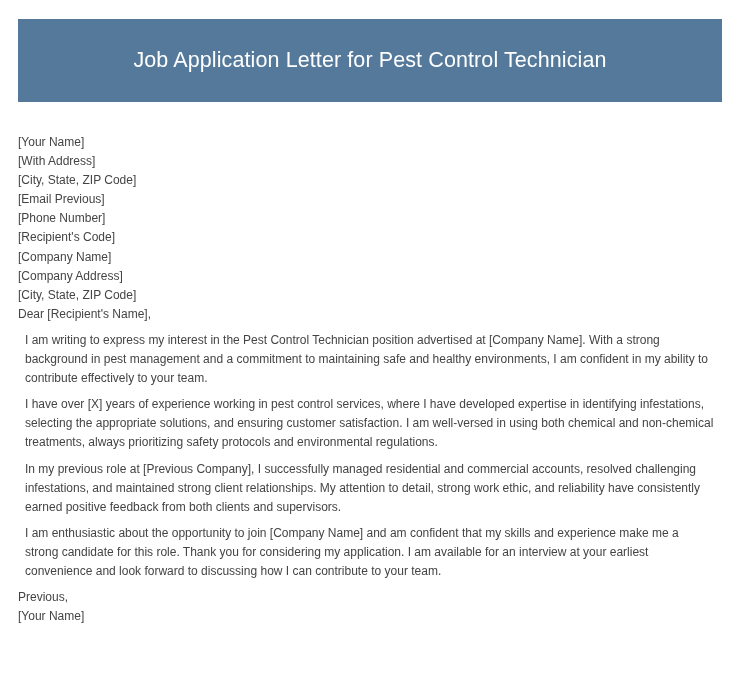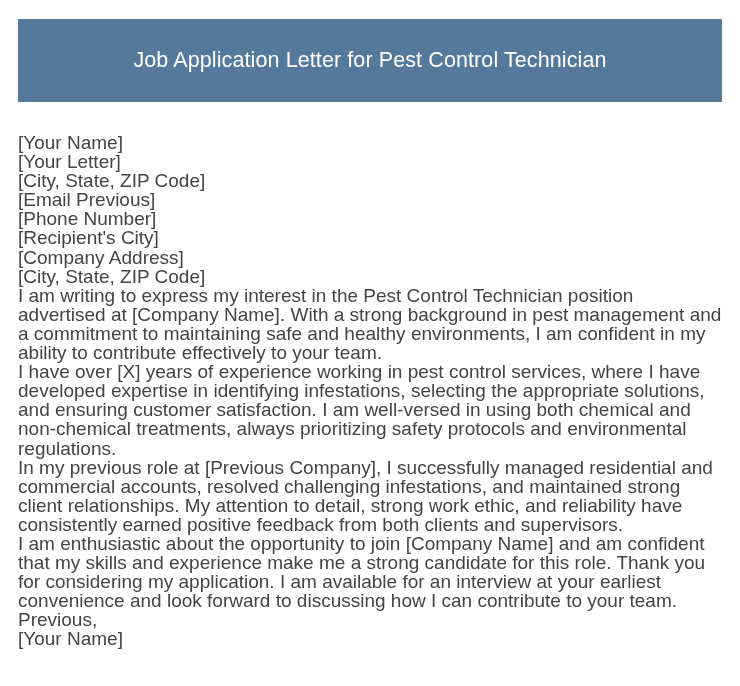--- a/index.html
+++ b/index.html
@@ -39,61 +39,63 @@
     text-align: center;
     line-height: 1.2;
     font-family: "Liberation Sans", sans-serif;
   }
   .letter-body {
     position: absolute;
     left: 18px;
     top: 133px;
     width: 704px;
     color: #444444;
-    font-size: 19px;
+    font-size: 12px;
     line-height: 19.1px;
     font-family: "Liberation Sans", sans-serif;
     text-align: left;
   }
   .letter-line {
     display: block;
     white-space: pre-wrap;
     word-wrap: break-word;
     margin: 0;
     padding: 0;
   }
   .letter-para {
     display: block;
-    margin: 0;
+    margin: 7px;
     padding: 0;
     white-space: normal;
   }
 </style>
 </head>
 <body>
 
 <div class="page">
 
   <div class="header-banner">
     <div class="header-title">Job Application Letter for Pest Control Technician</div>
   </div>
 
   <div class="letter-body">
 
     <span class="letter-line">[Your Name]</span>
-    <span class="letter-line">[Your Letter]</span>
+    <span class="letter-line">[With Address]</span>
     <span class="letter-line">[City, State, ZIP Code]</span>
     <span class="letter-line">[Email Previous]</span>
     <span class="letter-line">[Phone Number]</span>
 
 
-    <span class="letter-line">[Recipient's City]</span>
+    <span class="letter-line">[Recipient's Code]</span>
+    <span class="letter-line">[Company Name]</span>
     <span class="letter-line">[Company Address]</span>
     <span class="letter-line">[City, State, ZIP Code]</span>
 
+    <span class="letter-line">Dear [Recipient's Name],</span>
 
     <span class="letter-para">I am writing to express my interest in the Pest Control Technician position advertised at [Company Name]. With a strong background in pest management and a commitment to maintaining safe and healthy environments, I am confident in my ability to contribute effectively to your team.</span>
     <span class="letter-para">I have over [X] years of experience working in pest control services, where I have developed expertise in identifying infestations, selecting the appropriate solutions, and ensuring customer satisfaction. I am well-versed in using both chemical and non-chemical treatments, always prioritizing safety protocols and environmental regulations.</span>
     <span class="letter-para">In my previous role at [Previous Company], I successfully managed residential and commercial accounts, resolved challenging infestations, and maintained strong client relationships. My attention to detail, strong work ethic, and reliability have consistently earned positive feedback from both clients and supervisors.</span>
     <span class="letter-para">I am enthusiastic about the opportunity to join [Company Name] and am confident that my skills and experience make me a strong candidate for this role. Thank you for considering my application. I am available for an interview at your earliest convenience and look forward to discussing how I can contribute to your team.</span>
 
     <span class="letter-line">Previous,</span>
     <span class="letter-line">[Your Name]</span>
 
   </div>

